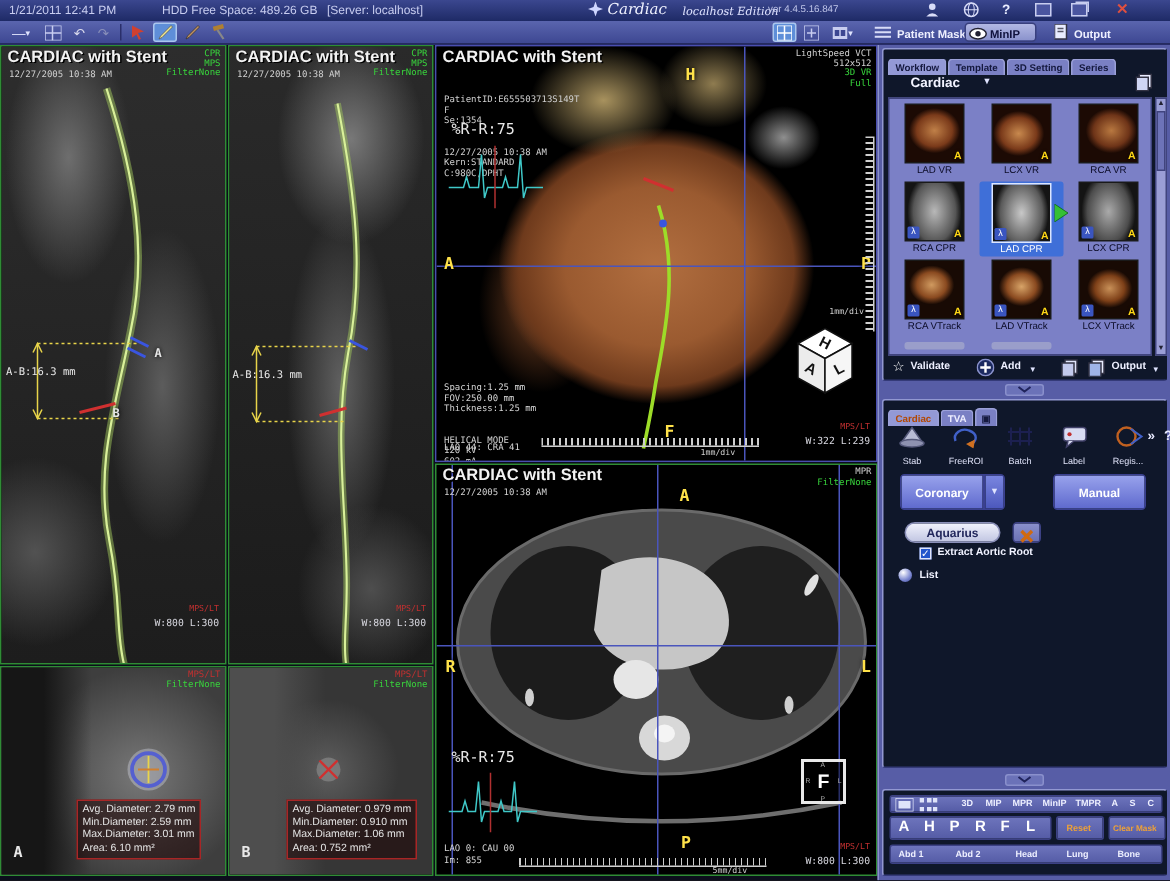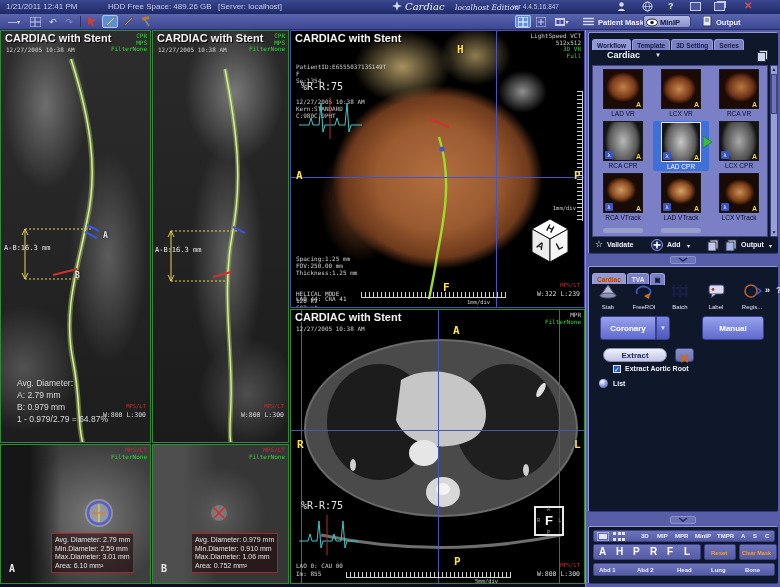--- a/index.html
+++ b/index.html
@@ -198,26 +198,20 @@
     <span class="vp-title">CARDIAC with Stent</span>
     <span class="vp-date">12/27/2005 10:38 AM</span>
     <div class="cornerbox grn">
       <div>CPR</div>
         <div>MPS</div>
         <div>FilterNone</div>
     </div>
     <span class="overlay" style="left:3px;top:214px;font-size:7px;color:#e8e8e8">A-B:16.3 mm</span>
     <span class="marker" style="left:102px;top:200px;font-size:8px;color:#e8e8e8">A</span>
     <span class="marker" style="left:74px;top:240px;font-size:8px;color:#e8e8e8">B</span>
-    <div class="statlines" style="left:16px;top:346px">
-      <div>Avg. Diameter:</div>
-        <div>A: 2.79 mm</div>
-        <div>B: 0.979 mm</div>
-        <div>1 - 0.979/2.79 = 64.87%</div>
-    </div>
     <span class="tag" style="right:4px;top:372px">MPS/LT</span>
     <span class="wl" style="right:4px;top:380px">W:800 L:300</span>
   </div>
 
   <div class="vp vpb-green" style="left:152px;top:30px;width:137px;height:413px">
     <div style="position:absolute;inset:0;background:
       radial-gradient(70px 100px at 60% 15%,#787878,rgba(0,0,0,0) 70%),
       radial-gradient(50px 160px at 55% 55%,#606060,rgba(0,0,0,0) 72%),
       radial-gradient(70px 80px at 70% 88%,#4e4e4e,rgba(0,0,0,0) 70%),
       linear-gradient(#2a2a2a,#1b1b1b)"></div>
@@ -578,21 +572,21 @@
           </div>
         <div class="btnblue" style="width:14px;border-radius:0 3px 3px 0;background:linear-gradient(#7a86e0,#4c58bc)">
             <span class="caret">▼</span>
           </div>
       </div>
       <div class="btnblue" style="position:absolute;left:113px;top:49px;width:62px;height:24px">
           <span>Manual</span>
         </div>
 
       <div class="btnlight" style="position:absolute;left:14px;top:81px;width:64px;height:14px">
-          <span>Extract</span>
+          <span>Aquarius</span>
         </div>
       <div style="position:absolute;left:86px;top:81px;width:19px;height:14px;background:linear-gradient(#8a90cc,#6b71b4);border:1px solid #3c4184;border-radius:3px;text-align:center">
         <svg width="9" height="9" style="margin-top:2px">
             <g stroke="#d06a10" stroke-width="2.2">
               <line x1="1" y1="1" x2="8" y2="8"></line>
               <line x1="8" y1="1" x2="1" y2="8"></line>
             </g>
           </svg>
       </div>
 

